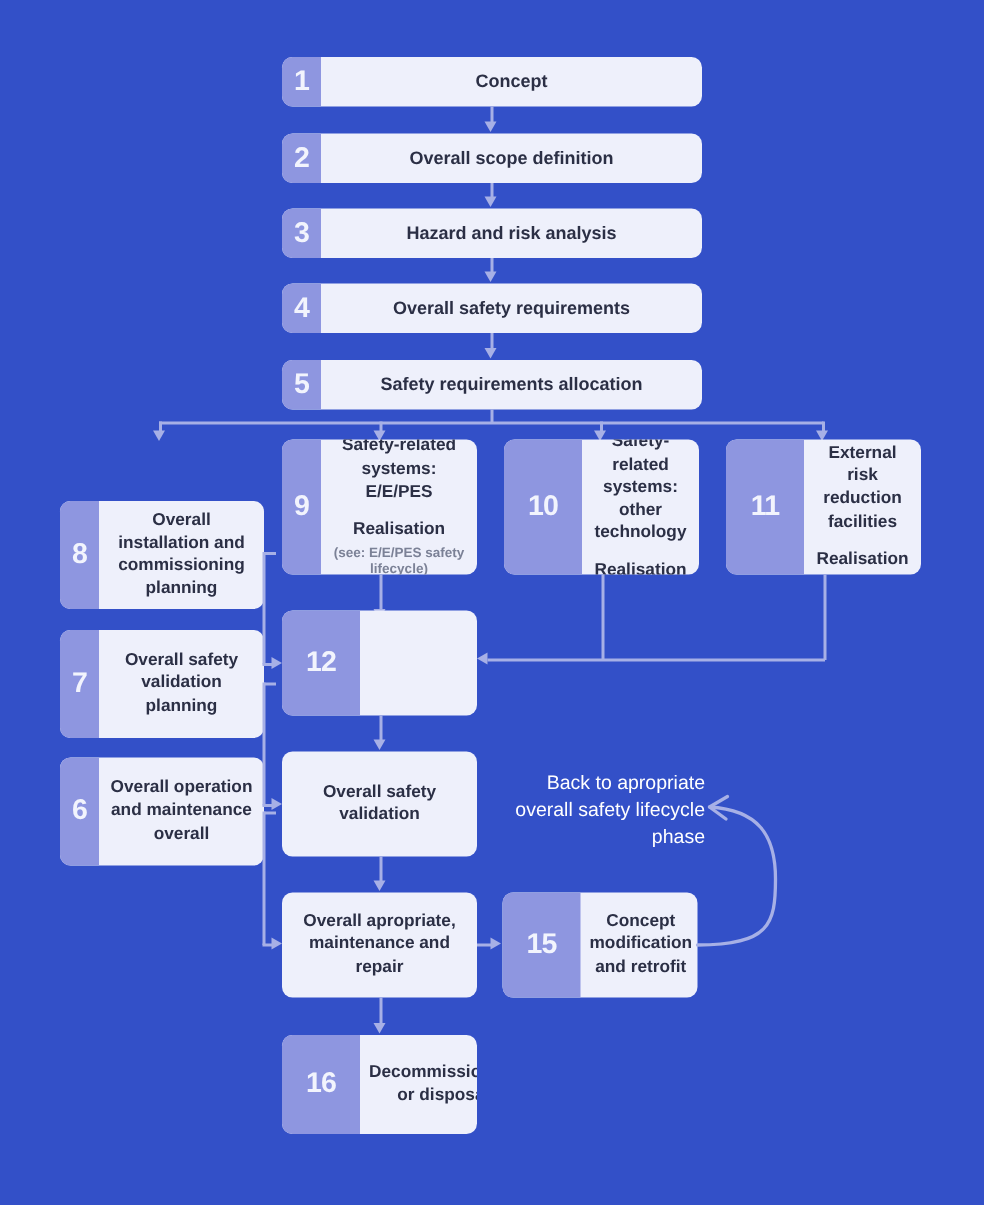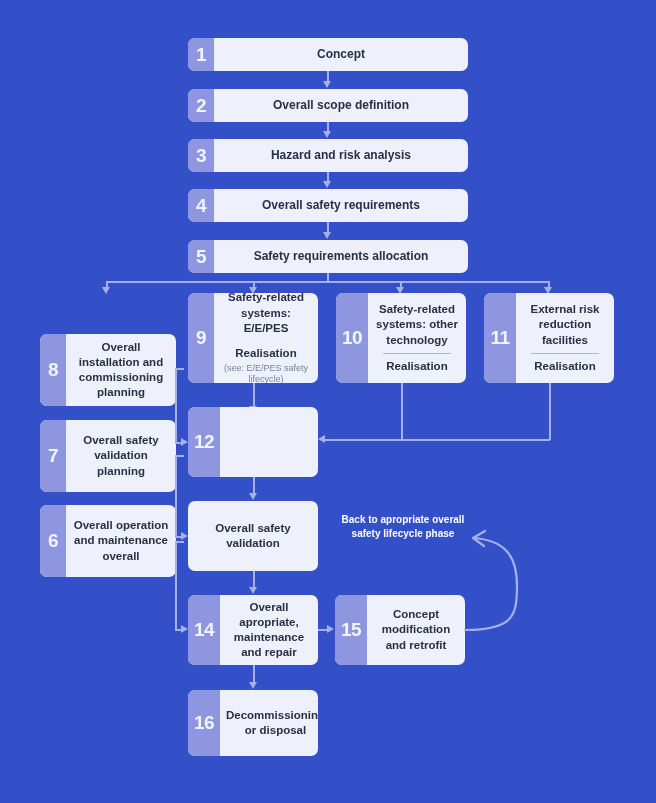--- a/index.html
+++ b/index.html
@@ -30,21 +30,21 @@
     width: 26px;
     background: #8e96e0;
     color: #f2f4fd;
     font-size: 19px;
     font-weight: bold;
     display: flex;
     align-items: center;
     justify-content: center;
     letter-spacing: -0.5px;
   }
-  .num.w32 { width: 32px; }
+  .num.w32 { width: 52px; }
   .body {
     flex: 1 1 auto;
     display: flex;
     flex-direction: column;
     align-items: center;
     justify-content: center;
     color: #2b2f45;
     font-size: 11.5px;
     font-weight: bold;
     text-align: center;
@@ -54,21 +54,21 @@
   }
   .body.row1 { font-size: 12px; }
   .divider {
     width: 78%;
     height: 1px;
     background: #a9b1e8;
     margin: 5px 0 5px 0;
   }
   .subnote {
     font-size: 9px;
-    font-weight: normal;
+    font-weight: bold;
     color: #7b8196;
     line-height: 1.25;
     margin-top: 2px;
   }
   
   .ln {
     position: absolute;
     background: #a7b0e6;
   }
   .vln { width: 1.6px; }
@@ -89,23 +89,23 @@
   }
   .arrow-l {
     border-top: 4.5px solid transparent;
     border-bottom: 4.5px solid transparent;
     border-right: 7px solid #a7b0e6;
   }
   
   .caption {
     position: absolute;
     color: #ffffff;
-    font-size: 10px;
-    font-weight: bold;
-    text-align: center;
+    font-size: 13px;
+    font-weight: normal;
+    text-align: right;
     line-height: 1.38;
   }
   svg.arc { position: absolute; overflow: visible; }
 </style>
 </head>
 <body>
 
 <div id="canvas">
 
   <div class="node" style="left:188px;top:38px;width:280px;height:33px;">
@@ -228,21 +228,20 @@
   <div class="arrow-d" style="left:249px;top:493px;"></div>
 
   <div class="node" style="left:188px;top:501px;width:130px;height:70px;">
     <div class="body">Overall safety validation</div>
   </div>
 
   <div class="ln vln" style="left:253px;top:571px;height:17px;"></div>
   <div class="arrow-d" style="left:249px;top:587px;"></div>
 
   <div class="node" style="left:188px;top:595px;width:130px;height:70px;">
-    <div class="num w32">14</div>
     <div class="body">Overall apropriate, maintenance and repair</div>
   </div>
 
   <div class="ln hln" style="left:318px;top:629px;width:10px;"></div>
   <div class="arrow-r" style="left:327px;top:625px;"></div>
 
   <div class="node" style="left:335px;top:595px;width:130px;height:70px;">
     <div class="num w32">15</div>
     <div class="body">Concept modification and retrofit</div>
   </div>

